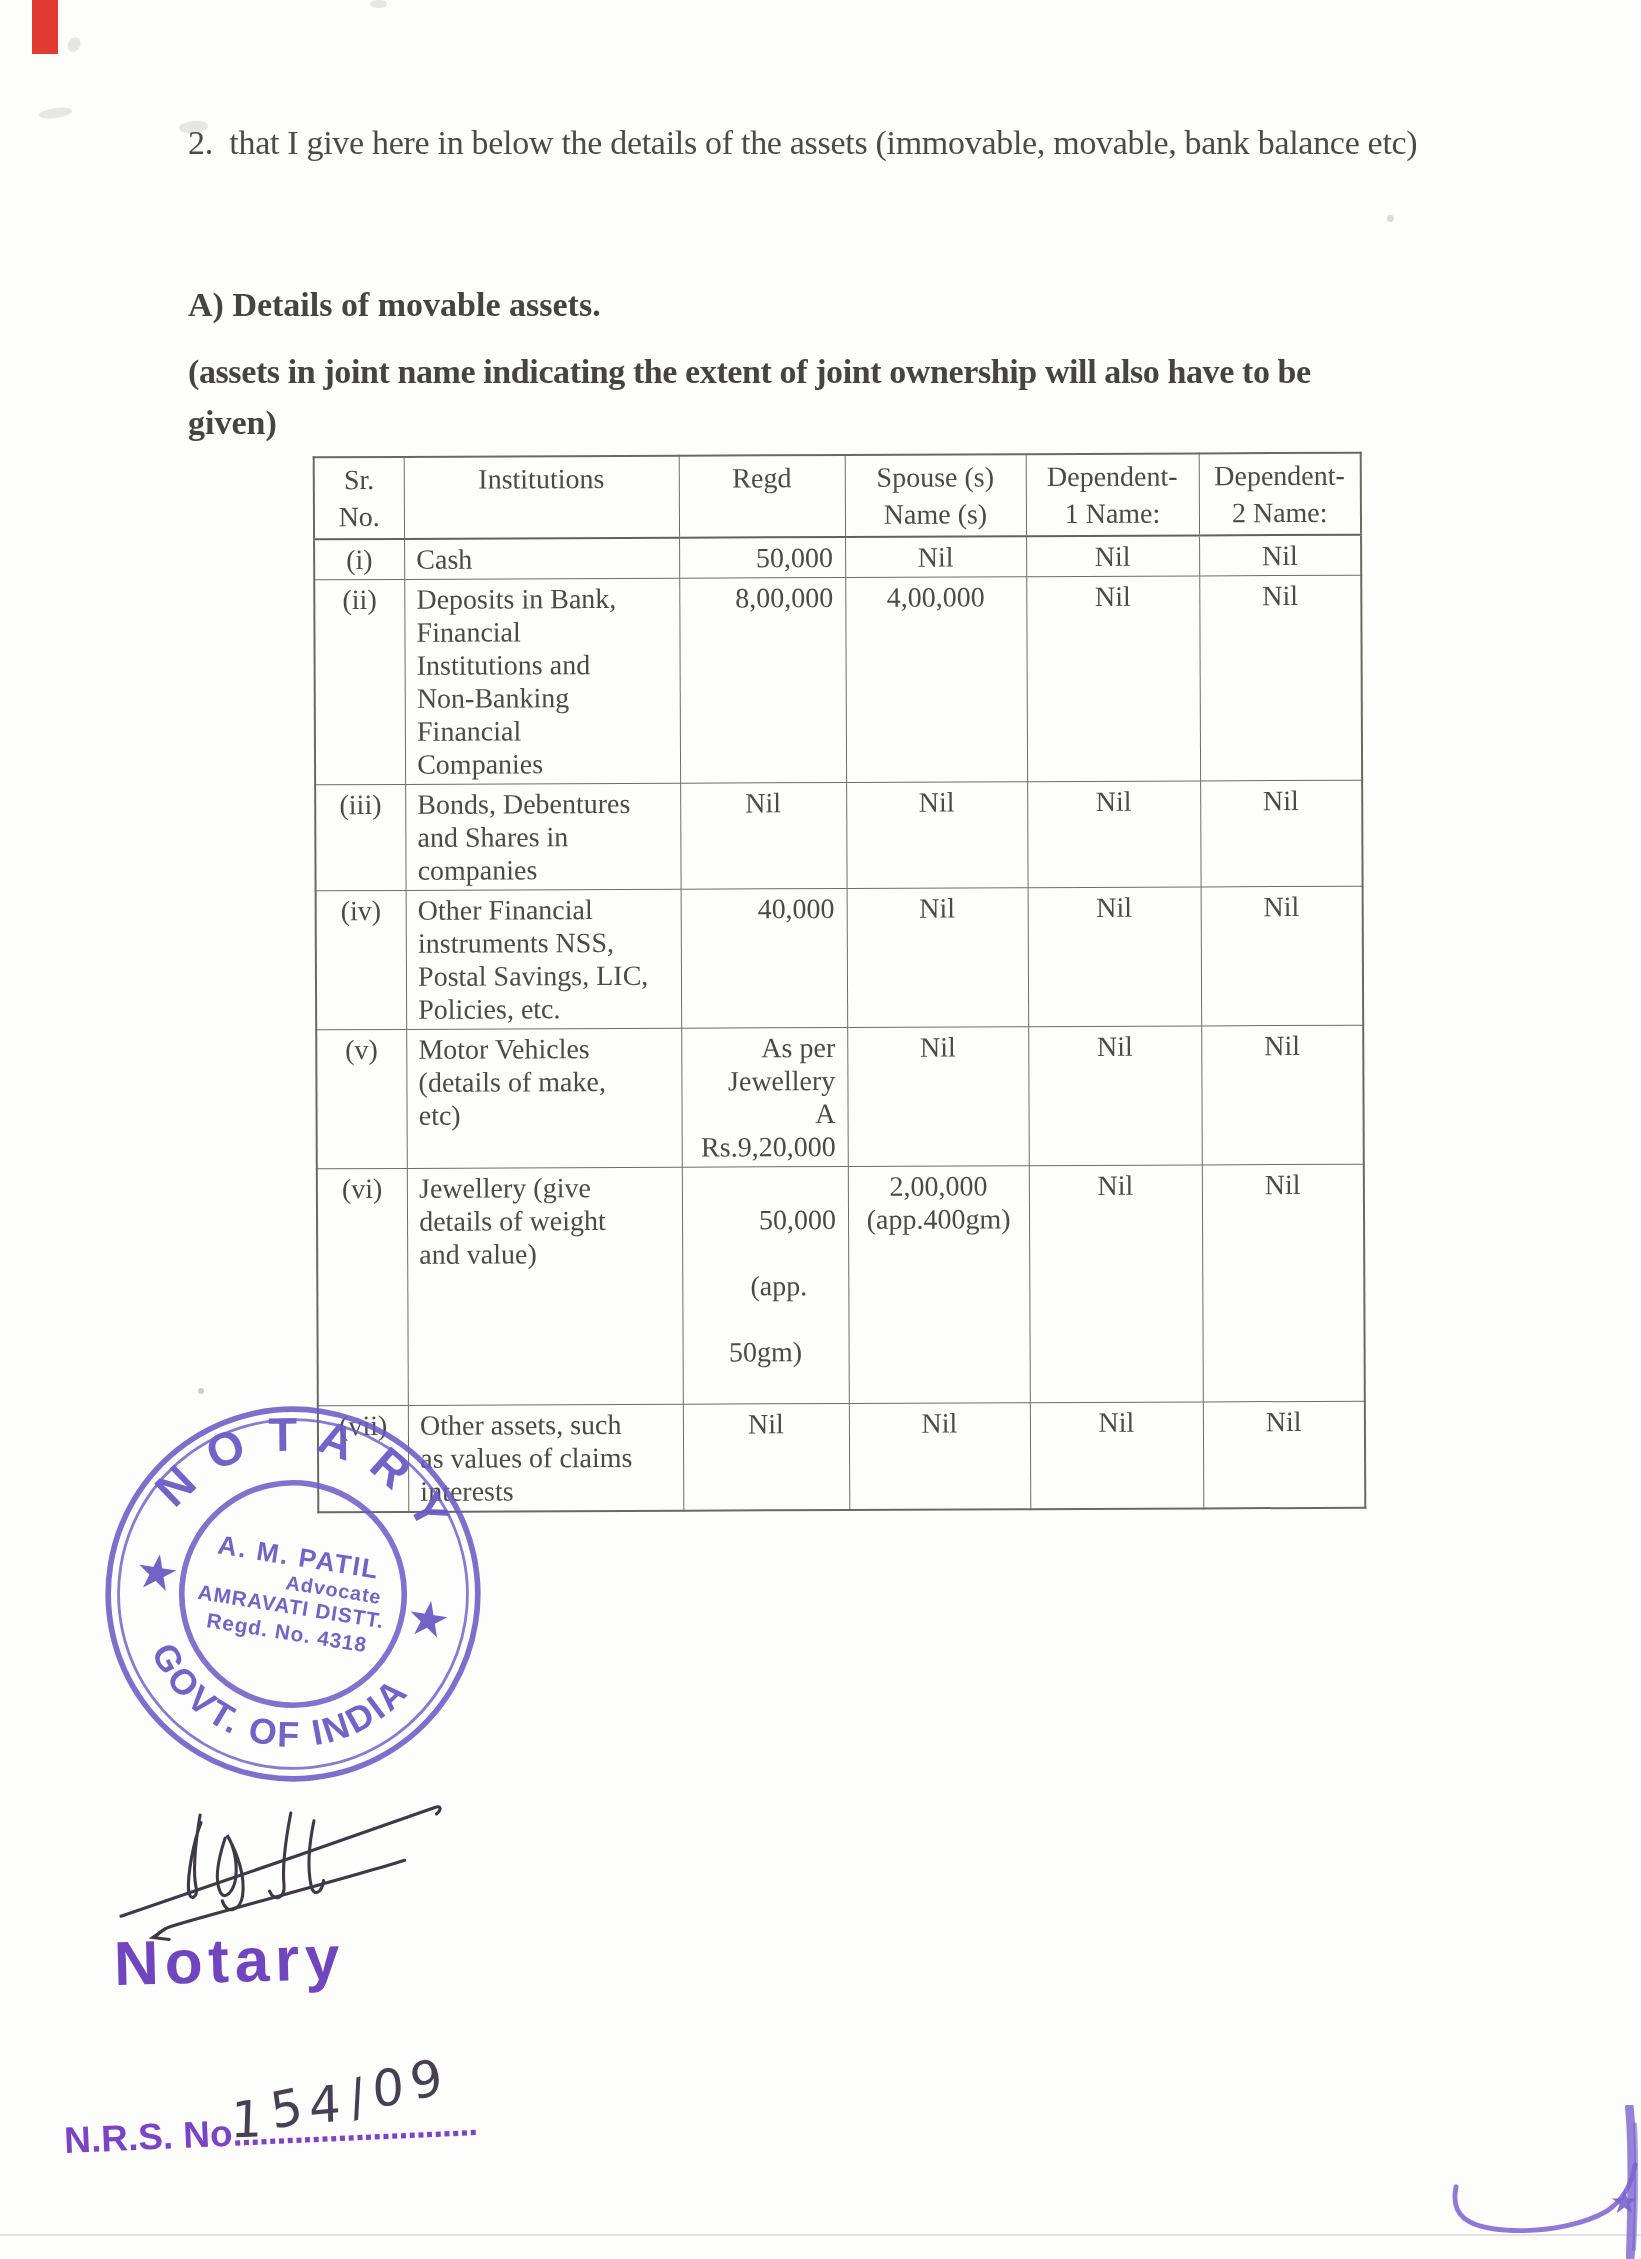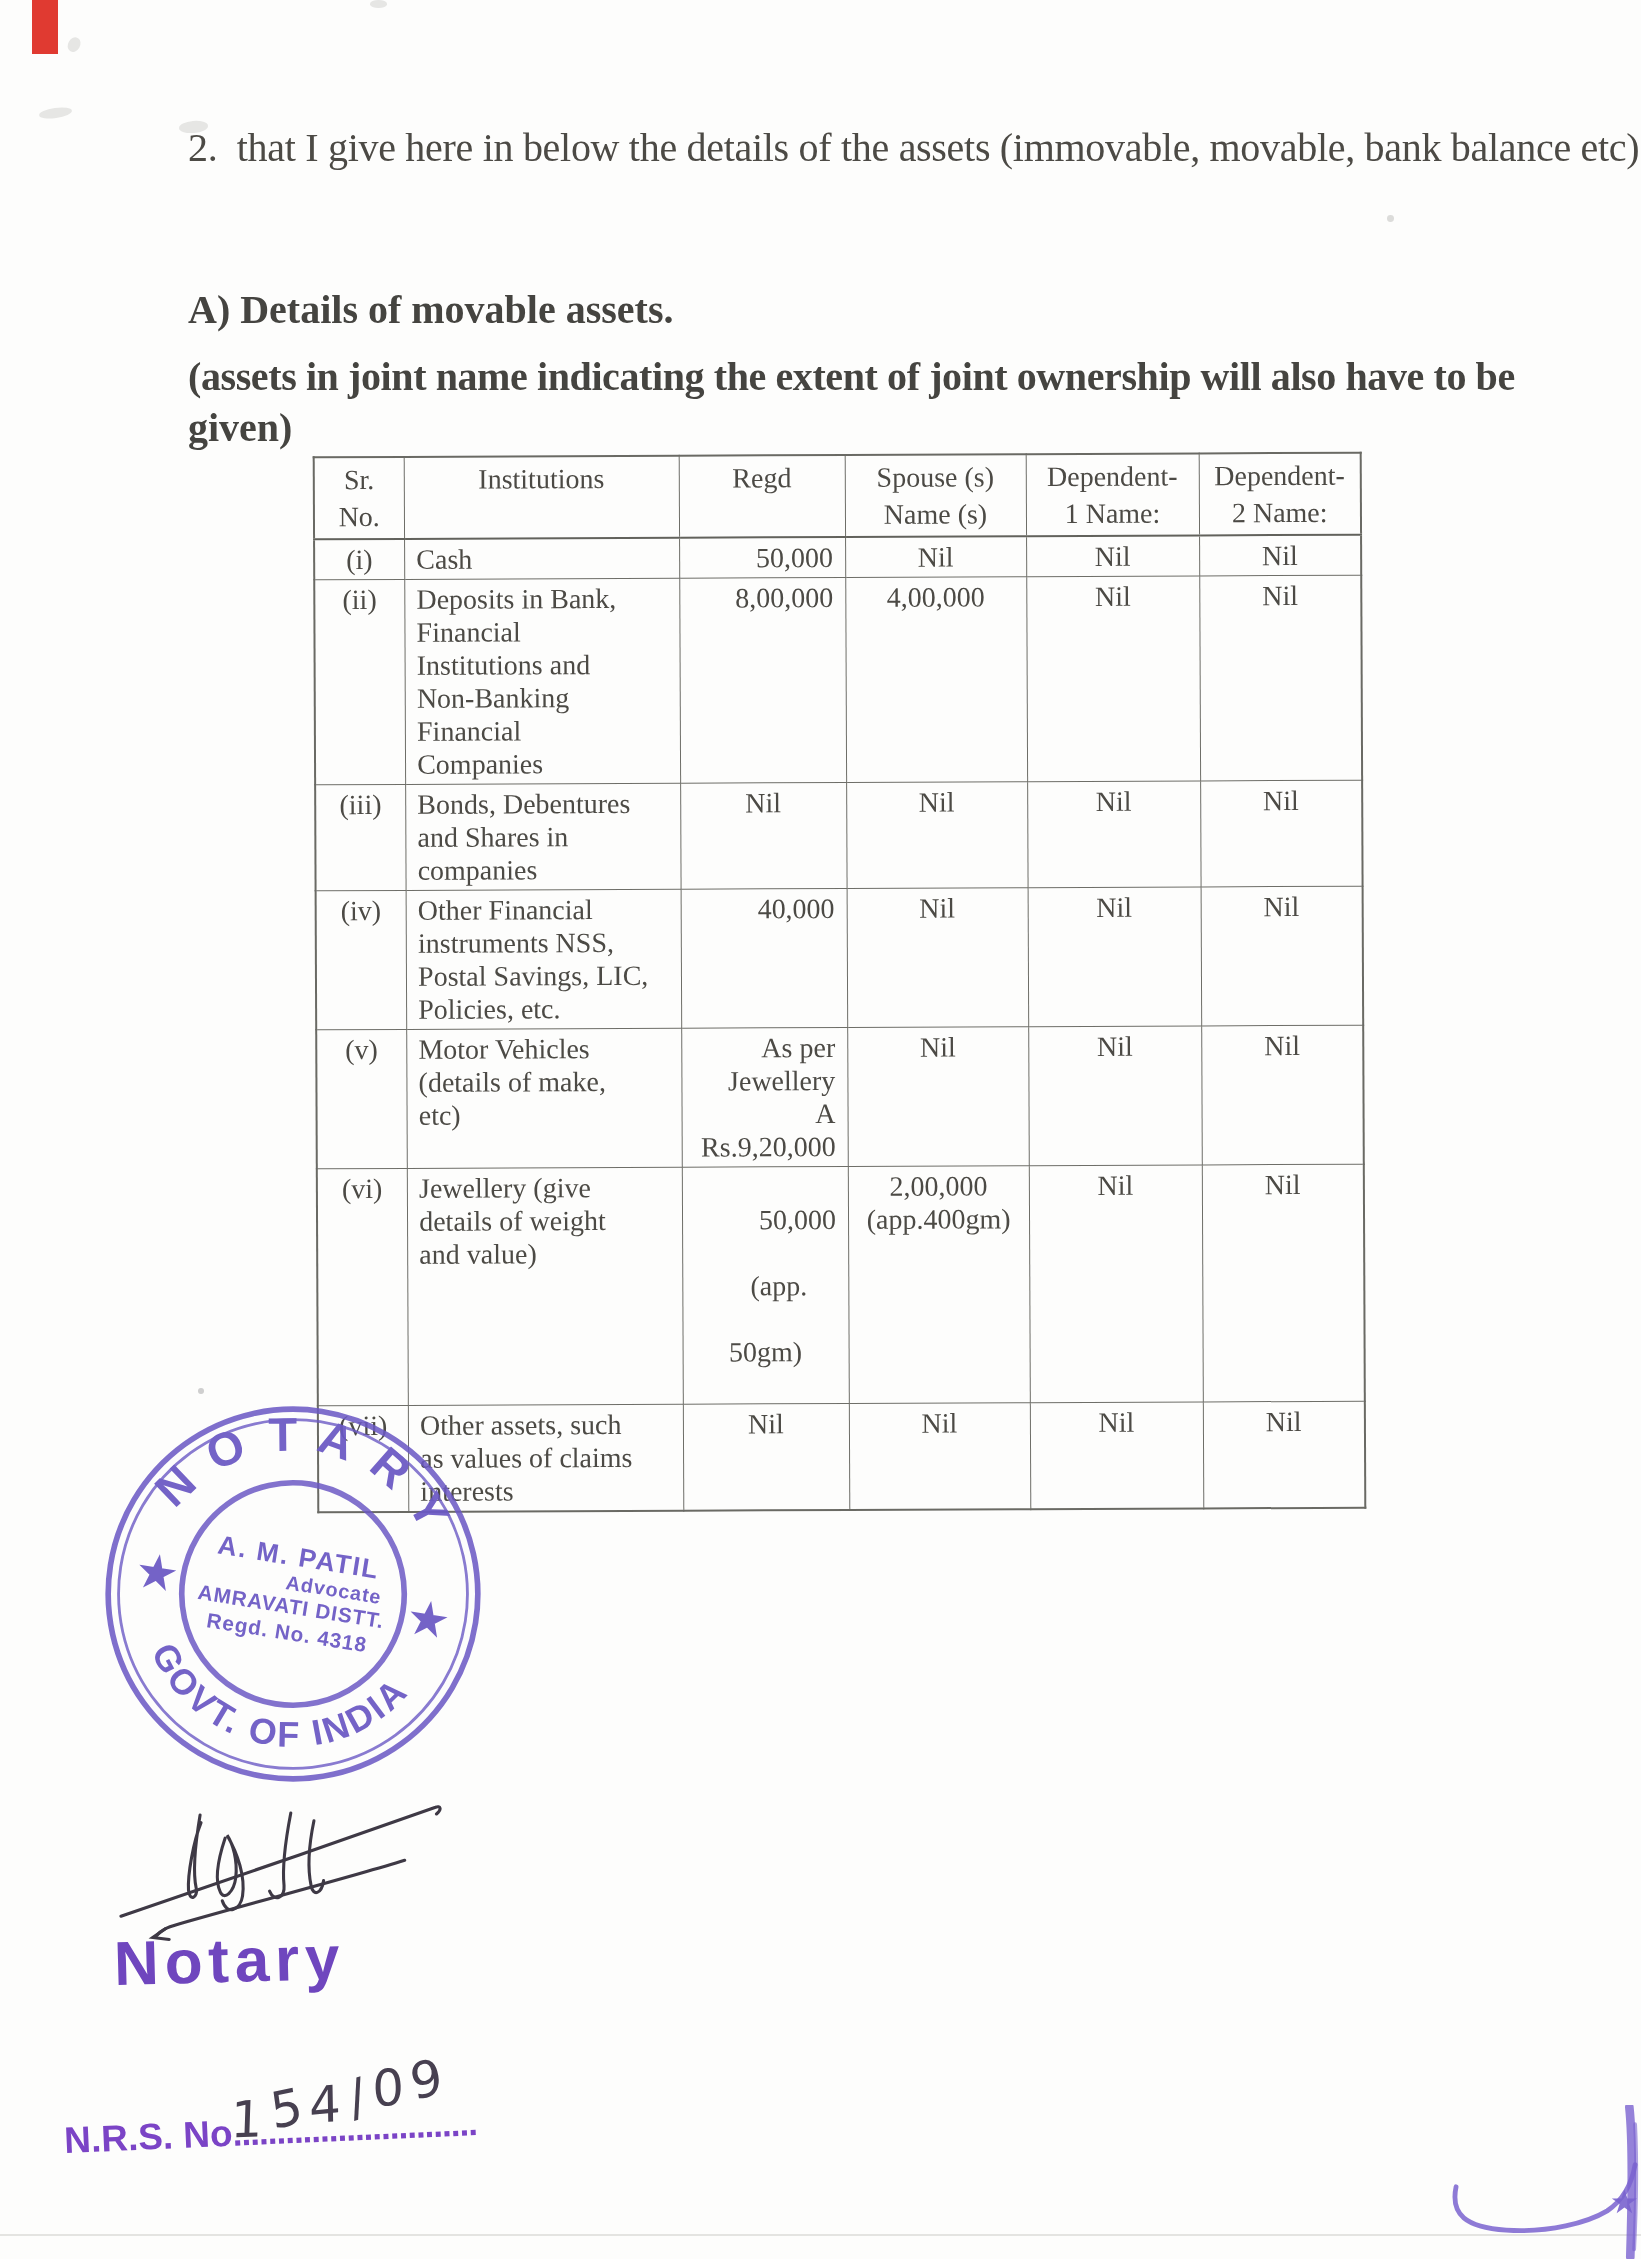--- a/index.html
+++ b/index.html
@@ -1,20 +1,20 @@
 <!DOCTYPE html>
 <html><head>
 <meta charset="utf-8">
 <style>
   html,body{margin:0;padding:0;background:#ffffff;}
   #page{position:relative;width:1641px;height:2259px;background:#fdfdfc;overflow:hidden;
         font-family:"Liberation Serif", serif;color:#4a4843;}
 
   
-  .docline{position:absolute;white-space:pre;font-size:40px;color:#4c4a45;}
+  .docline{position:absolute;white-space:pre;font-size:34px;color:#4c4a45;}
   #intro1{left:188px;top:124px;letter-spacing:-0.3px;}
   #intro2{left:188px;top:174px;}
   #headingA{left:188px;top:286px;font-weight:bold;color:#454440;}
   #note1{left:188px;top:353px;font-weight:bold;letter-spacing:-0.4px;color:#454440;font-family:Liberation Serif, serif;}
   #note2{left:188px;top:404px;font-weight:bold;color:#454440;}
 
   
   #assets-table{position:absolute;left:315px;top:454px;border-collapse:collapse;
       table-layout:fixed;width:1047px;transform:rotate(-0.25deg);
       font-size:28px;line-height:33px;color:#4c4a45;}

